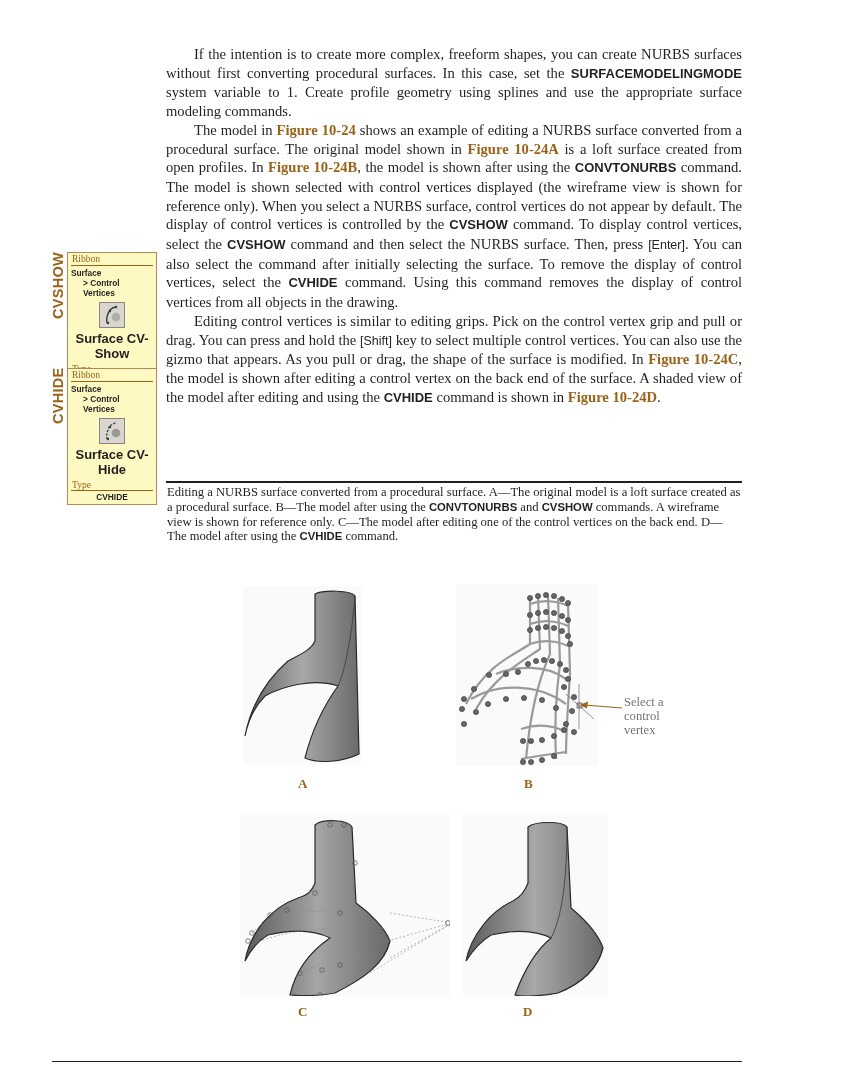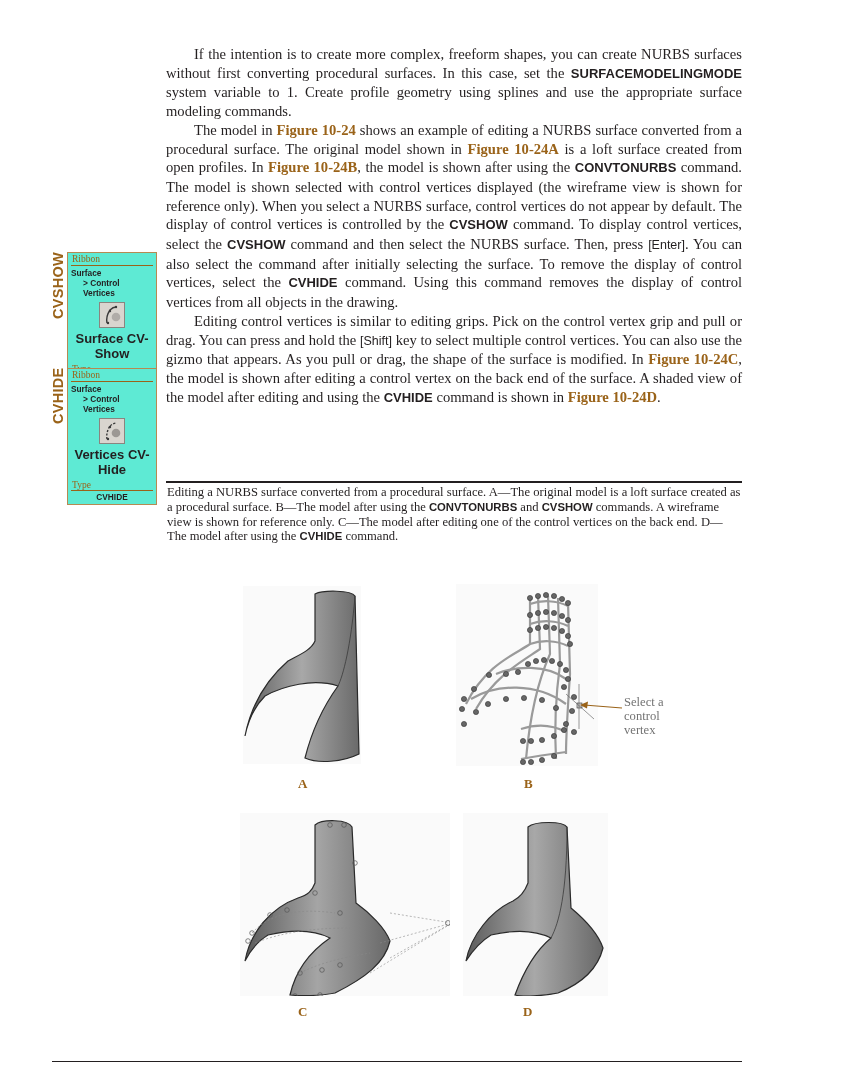--- a/index.html
+++ b/index.html
@@ -8,21 +8,21 @@
   .page { position: absolute; left: 0; top: 16px; width: 704px; height: 1087px; }
 
   .body-text { position: absolute; left: 166px; top: 29px; width: 576px;
                font-size: 14.6px; line-height: 18.7px; text-align: justify; }
   .body-text p { margin: 0; text-indent: 28px; }
   .cmd { font-family: "Liberation Sans", "DejaVu Sans", sans-serif; font-weight: bold; font-size: 13px; }
   .key { font-family: "Liberation Sans", "DejaVu Sans", sans-serif; font-size: 12.5px; }
   .figref { color: #9a6319; font-weight: bold; }
 
   
-  .cmdbox { position: absolute; left: 67px; width: 90px; background: #5eead4;
+  .cmdbox { position: absolute; left: 67px; width: 90px; background: #fef9c3;
             border: 1px solid #b58a52; box-sizing: border-box; padding: 0 3px;
             font-family: "Liberation Sans", "DejaVu Sans", sans-serif; }
   .cmdbox .rib { font-family: "Liberation Serif", serif; color: #9a6319; font-size: 9.5px;
                  border-bottom: 1px solid #9a6319; padding: 1px 0 1px 1px; }
   .cmdbox .path1 { font-size: 8.3px; font-weight: bold; color: #231f20; margin-top: 2px; }
   .cmdbox .path2 { font-size: 8.3px; font-weight: bold; color: #231f20; padding-left: 12px; }
   .cmdbox .iconwrap { width: 26px; height: 26px; margin: 4px auto 3px; background: #d9d5cf;
                       border: 1px solid #8a8580; box-sizing: border-box; position: relative; }
   .cmdbox .btnlabel { font-size: 13px; font-weight: bold; text-align: center; }
   .cmdbox .type { font-family: "Liberation Serif", serif; color: #9a6319; font-size: 9.5px;
@@ -82,21 +82,21 @@
     <div class="path1">Surface</div>
     <div class="path2">&gt; Control Vertices</div>
     <div class="iconwrap">
       <svg width="24" height="24" viewBox="0 0 24 24">
         <path d="M7 20 C6 15 8 10 10 7 C12 5 15 4 16 4" fill="none" stroke="#3a3a3a" stroke-width="1.4" stroke-dasharray="2 1.5"></path>
         <circle cx="8" cy="20" r="1.2" fill="#3a3a3a"></circle>
           <circle cx="10" cy="8" r="1.2" fill="#3a3a3a"></circle>
         <circle cx="16" cy="14" r="4.3" fill="#9c9894"></circle>
       </svg>
     </div>
-    <div class="btnlabel">Vertices CV-Hide</div>
+    <div class="btnlabel">Surface CV-Hide</div>
     <div class="type">Type</div>
     <div class="typeval">CVHIDE</div>
   </div>
 
   <div class="figrule"></div>
   <div class="caption">
     <div><span>Editing a NURBS surface converted from a procedural surface. A—The original model is a loft surface created as a procedural surface. B—The model after using the </span><span class="cmd">CONVTONURBS</span><span> and </span><span class="cmd">CVSHOW</span><span> commands. A wireframe view is shown for reference only. C—The model after editing one of the control vertices on the back end. D—The model after using the </span><span class="cmd">CVHIDE</span><span> command.</span></div>
   </div>
 
   <div class="fig" style="left:243px;top:570px;width:118px;height:178px;">

